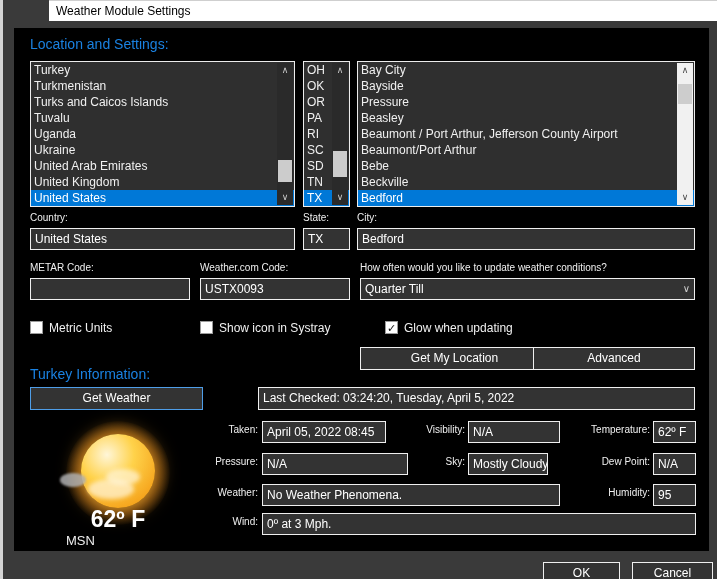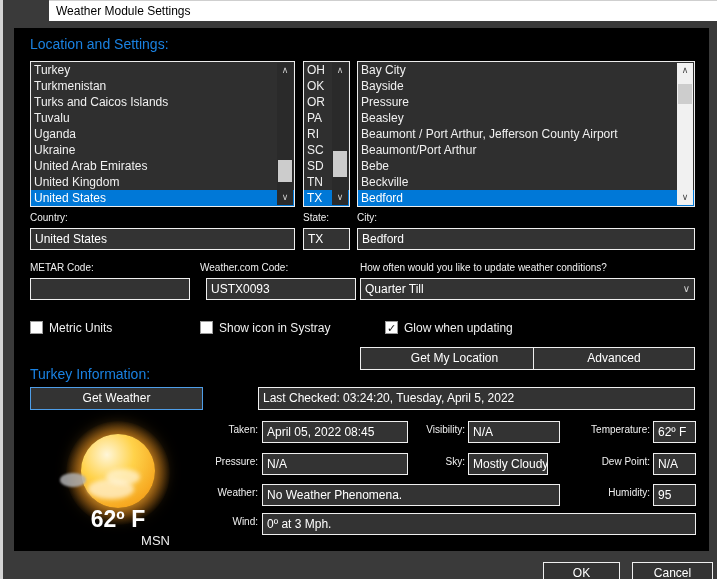--- a/index.html
+++ b/index.html
@@ -43,21 +43,21 @@
   .sun-glow{position:absolute;left:0;top:0;width:104px;height:104px;border-radius:50%;
     background:radial-gradient(circle,rgba(255,190,60,.85) 28%,rgba(255,150,30,.35) 55%,rgba(255,140,20,0) 72%);}
   .sun-core{position:absolute;left:15px;top:13px;width:74px;height:74px;border-radius:50%;
     background:radial-gradient(circle at 35% 28%,#fff6d8 0%,#ffd24a 38%,#f6a820 75%,#e8930f 100%);
     box-shadow:0 0 18px 5px rgba(255,170,40,.55);}
   .cloud{position:absolute;border-radius:50%;}
   .cloud.c1{left:22px;top:58px;width:46px;height:20px;background:rgba(255,238,200,.8);filter:blur(2px);}
   .cloud.c2{left:40px;top:48px;width:34px;height:16px;background:rgba(255,245,220,.7);filter:blur(2px);}
   .cloud.gray{left:-6px;top:52px;width:26px;height:14px;background:rgba(175,175,175,.85);filter:blur(1px);}
   .big-temp{position:absolute;left:52px;top:478px;width:104px;text-align:center;font-size:23px;font-weight:bold;color:#fff;}
-  .source{position:absolute;left:52px;top:505px;width:104px;text-align:right;font-size:13px;color:#eee;}
+  .source{position:absolute;left:52px;top:505px;width:104px;text-align:left;font-size:13px;color:#eee;}
 </style>
 </head>
 <body>
 
 <div class="window">
   <div class="left-strip"></div>
   <div class="titlebar">
     <span class="title">Weather Module Settings</span>
   </div>
 
@@ -119,21 +119,21 @@
     <div class="lbl" style="left:289px;top:184px;">State:</div>
     <div class="lbl" style="left:343px;top:184px;">City:</div>
     <div class="field" style="left:16px;top:200px;width:265px;">United States</div>
     <div class="field" style="left:289px;top:200px;width:47px;">TX</div>
     <div class="field" style="left:343px;top:200px;width:338px;">Bedford</div>
 
     <div class="lbl" style="left:16px;top:234px;">METAR Code:</div>
     <div class="lbl" style="left:186px;top:234px;">Weather.com Code:</div>
     <div class="lbl" style="left:346px;top:234px;">How often would you like to update weather conditions?</div>
     <div class="field" style="left:16px;top:250px;width:160px;"></div>
-    <div class="field" style="left:192px;top:250px;width:150px;">USTX0093</div>
+    <div class="field" style="left:186px;top:250px;width:150px;">USTX0093</div>
     <div class="dropdown" style="left:346px;top:250px;width:335px;">
       <span>Quarter Till</span>
       <span class="chev">∨</span>
     </div>
 
     <div class="cb-row" style="left:16px;top:290px;">
       <span class="cb-box"></span><span class="cb-lab">Metric Units</span>
     </div>
     <div class="cb-row" style="left:186px;top:290px;">
       <span class="cb-box"></span><span class="cb-lab">Show icon in Systray</span>
@@ -143,21 +143,21 @@
     </div>
 
     <div class="btn-dark" style="left:346px;top:319px;width:189px;">Get My Location</div>
     <div class="btn-dark" style="left:519px;top:319px;width:162px;">Advanced</div>
 
     <div class="section-title" style="left:16px;top:338px;">Turkey Information:</div>
     <div class="btn-dark btn-blue" style="left:16px;top:359px;width:173px;">Get Weather</div>
     <div class="field" style="left:244px;top:359px;width:437px;height:23px;line-height:21px;">Last Checked: 03:24:20, Tuesday, April 5, 2022</div>
 
     <div class="lbl r" style="left:130px;top:396px;width:114px;">Taken:</div>
-    <div class="field" style="left:248px;top:393px;width:146px;">April 05, 2022 08:45</div>
+    <div class="field" style="left:248px;top:393px;width:124px;">April 05, 2022 08:45</div>
     <div class="lbl r" style="left:340px;top:396px;width:111px;">Visibility:</div>
     <div class="field" style="left:454px;top:393px;width:92px;">N/A</div>
     <div class="lbl r" style="left:525px;top:396px;width:111px;">Temperature:</div>
     <div class="field" style="left:639px;top:393px;width:43px;">62º F</div>
 
     <div class="lbl r" style="left:130px;top:428px;width:114px;">Pressure:</div>
     <div class="field" style="left:248px;top:425px;width:146px;">N/A</div>
     <div class="lbl r" style="left:340px;top:428px;width:111px;">Sky:</div>
     <div class="field" style="left:454px;top:425px;width:80px;">Mostly Cloudy.</div>
     <div class="lbl r" style="left:525px;top:428px;width:111px;">Dew Point:</div>

